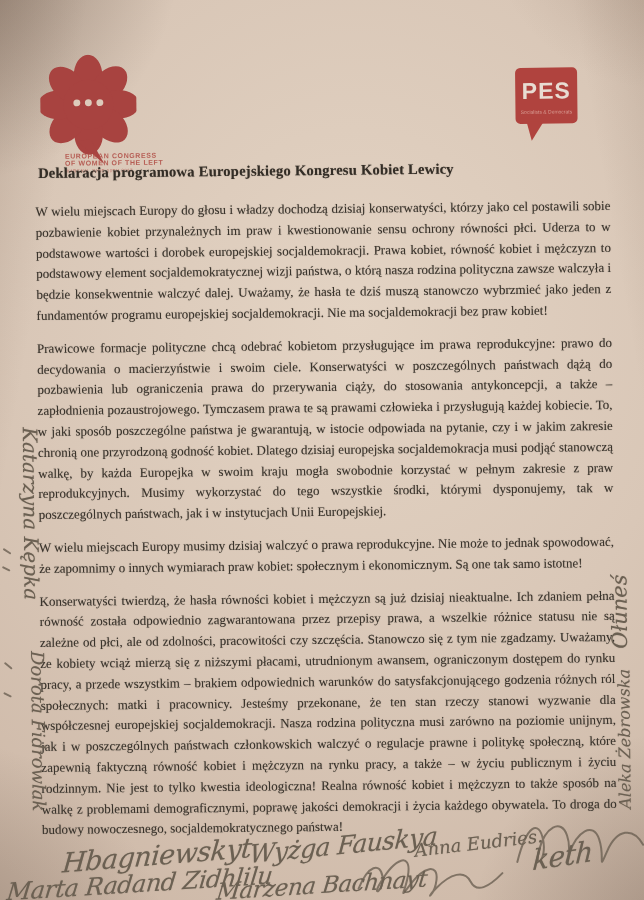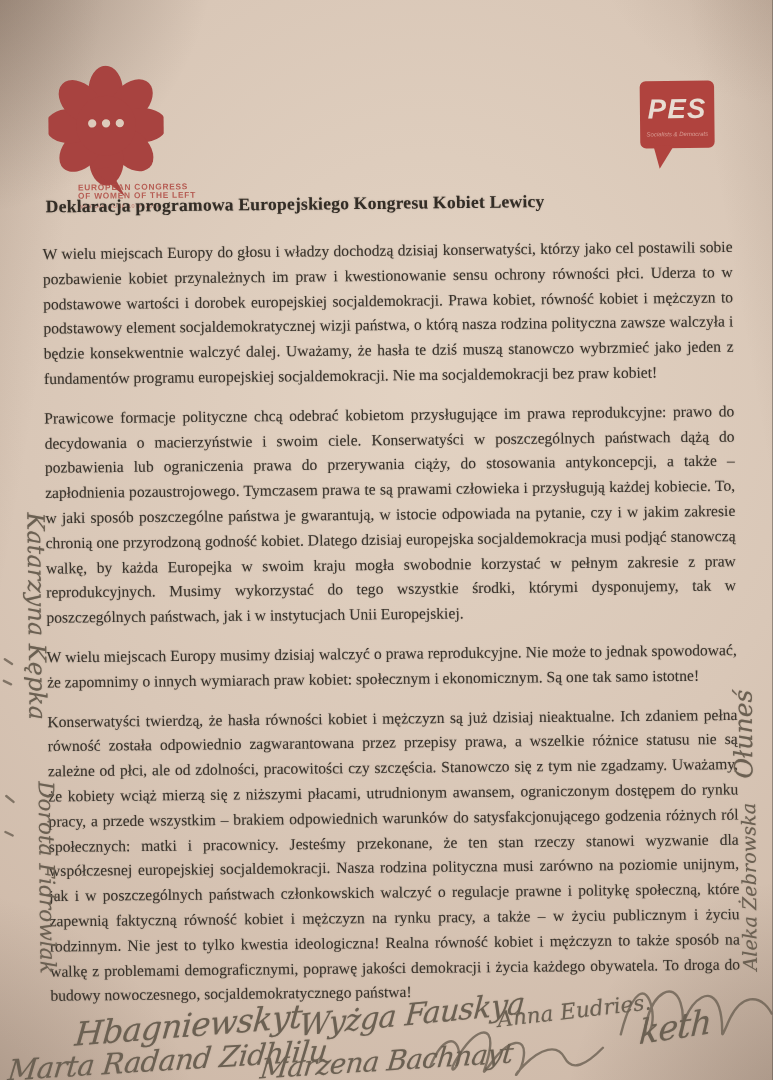--- a/index.html
+++ b/index.html
@@ -15,21 +15,21 @@
       linear-gradient(260deg, rgba(92,70,54,.13), rgba(92,70,54,0) 9%),
       radial-gradient(95% 75% at 55% 35%, #e3d3c3 0%, #d9c7b7 55%, #cdb8a7 100%);
   }
   .content { position:absolute; inset:0; transform:rotate(-0.6deg); }
 
   
   .logo-congress { position:absolute; left:44px; top:52px; width:200px; }
   .logo-congress .lines { margin:-18px 0 0 24px; color:#b04b43; }
   .logo-congress .l1 { font-family:"Liberation Sans",sans-serif; font-size:7px; font-weight:bold; letter-spacing:.6px; opacity:.85; }
   .logo-congress .l3 { font-family:"Liberation Sans",sans-serif; font-size:4.6px; letter-spacing:.4px; margin-top:2px; opacity:.7; }
-  .logo-pes { position:absolute; left:533px; top:68px;font-style:italic; }
+  .logo-pes { position:absolute; left:515px; top:68px; }
 
   
   .title { position:absolute; left:41px; top:162px; width:560px;
     font-size:14.6px; font-weight:bold; color:#332d26; letter-spacing:.2px;
     text-shadow:0 0 1px rgba(51,45,38,.5); }
   .body-text { position:absolute; left:38px; top:199px; width:575px;
     font-size:13px; line-height:20.8px; color:#3a342c; text-align:justify;
     text-shadow:0 0 1px rgba(58,52,44,.45); }
   .body-text p { margin:0 0 12px 0; }
 

